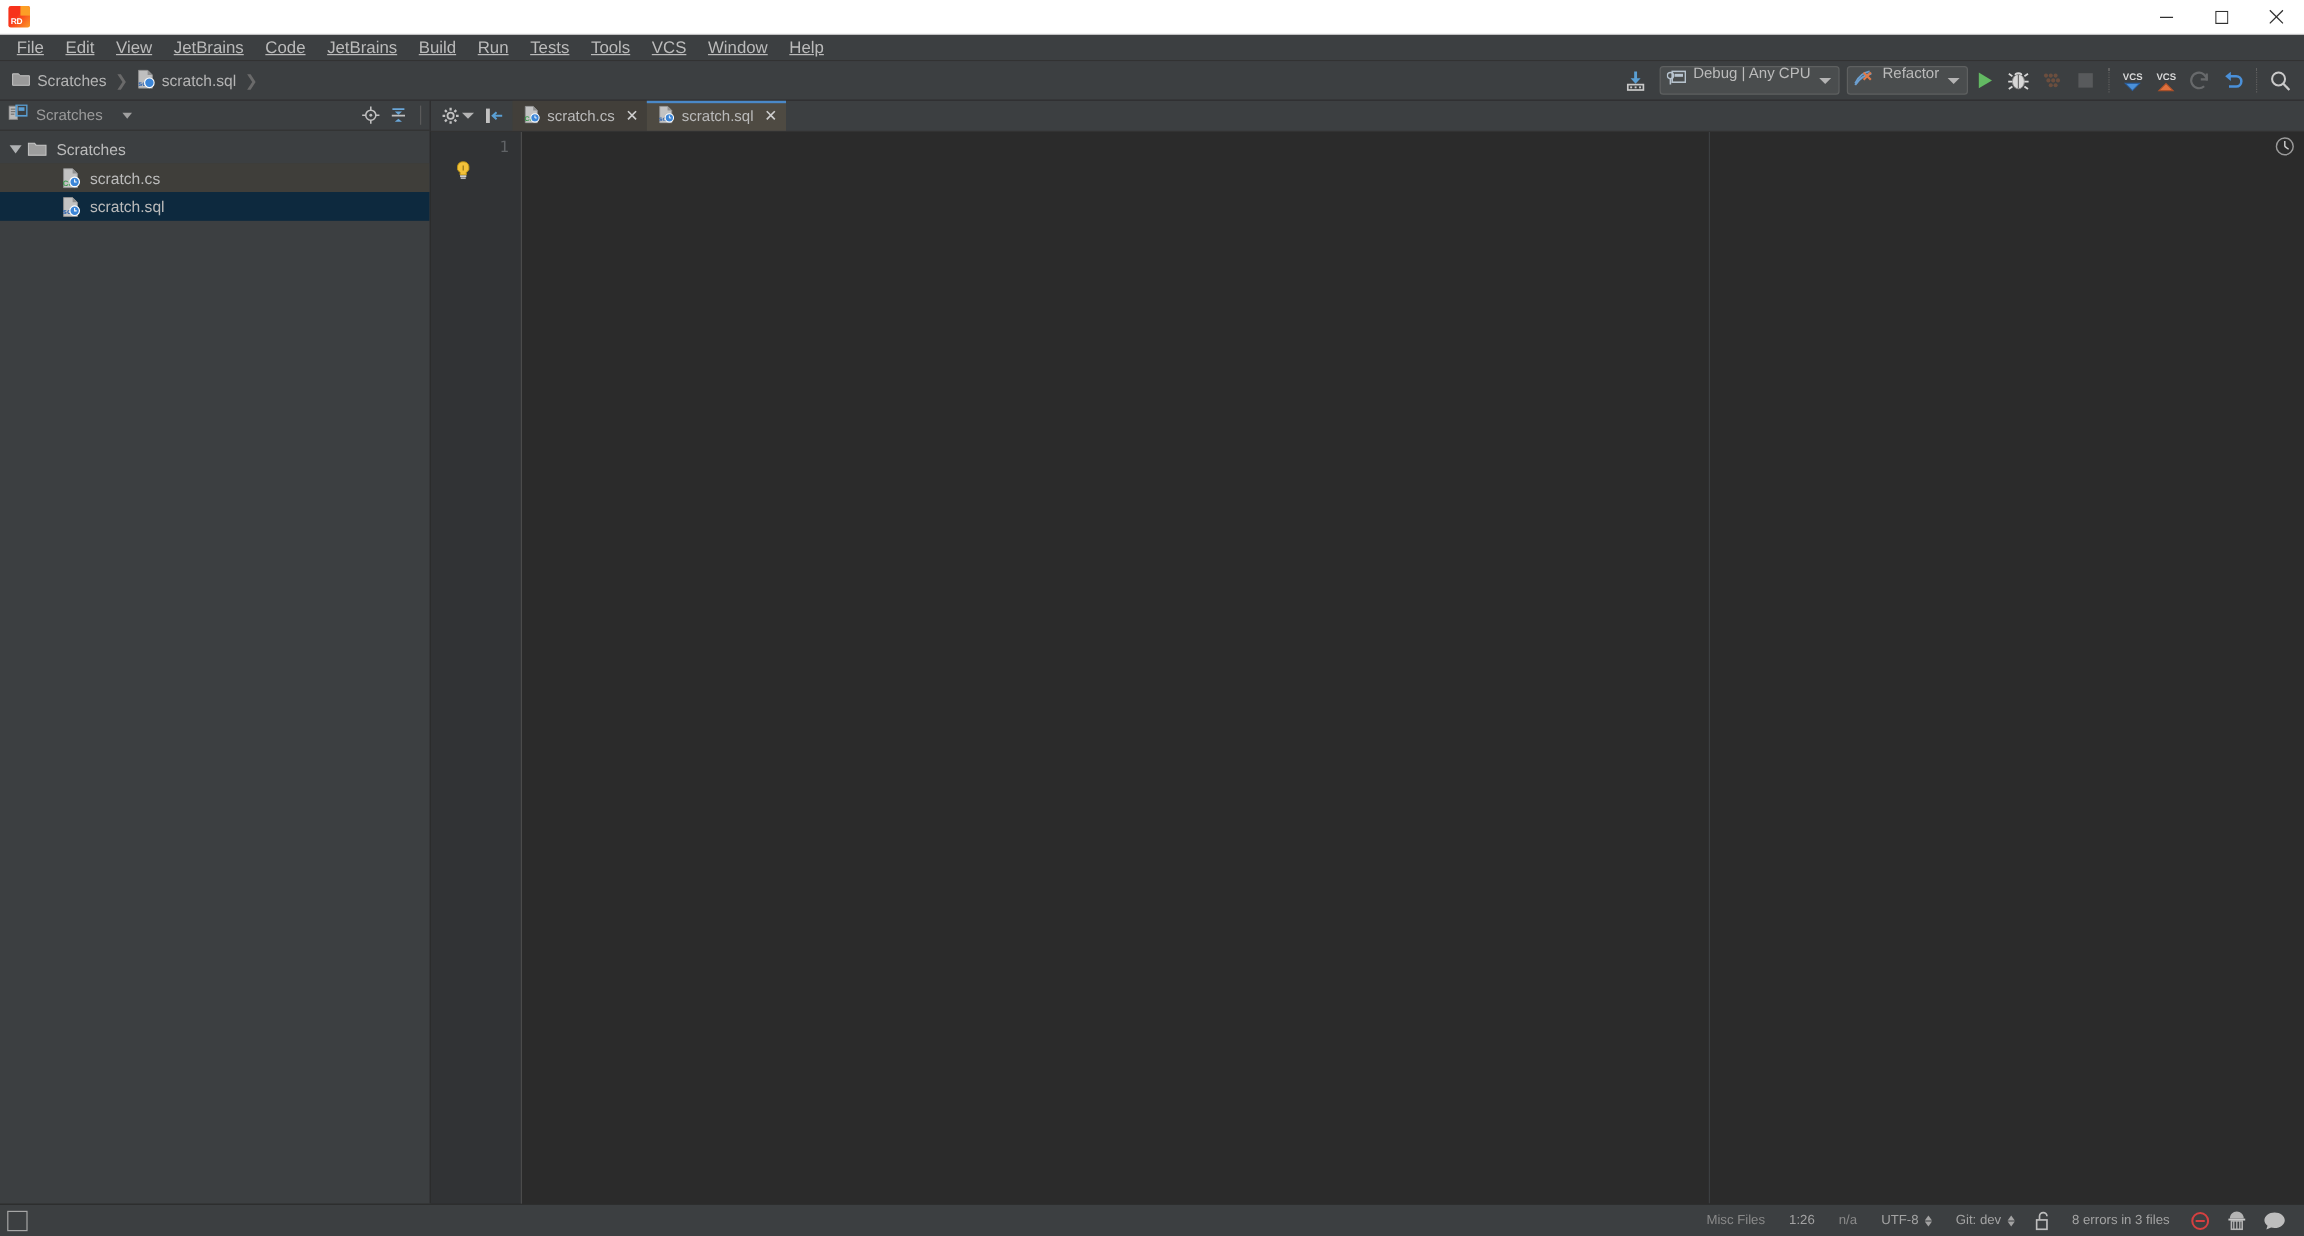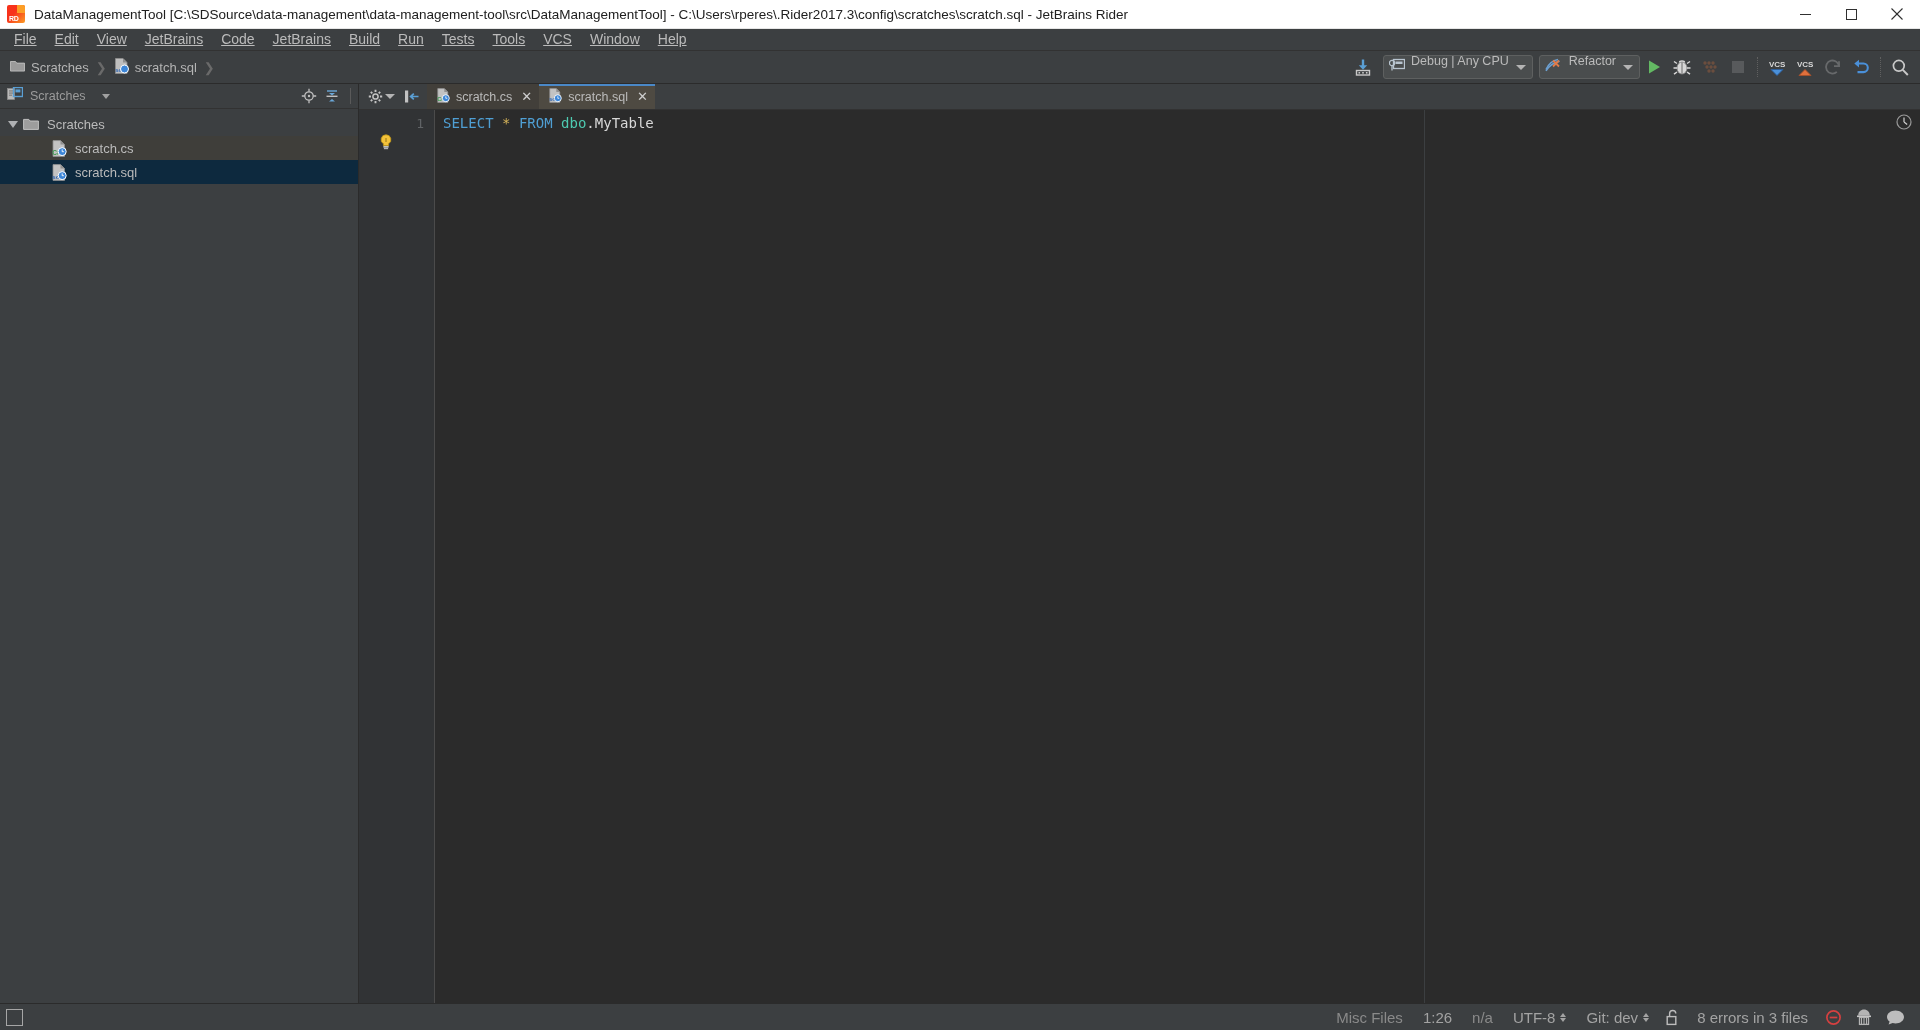--- a/index.html
+++ b/index.html
@@ -157,38 +157,37 @@
 
   
   .statusbar {
     height: 27px; min-height: 27px; background: #3c3f41;
     display: flex; align-items: center; padding: 0 8px 0 6px;
     border-top: 1px solid #2b2b2b;
   }
   .sb-left { display: flex; align-items: center; gap: 10px; }
   .sb-toggle { width: 17px; height: 17px; border: 1px solid #a6a6a6; background: #3c3f41; }
   .sb-right { margin-left: auto; display: flex; align-items: center; }
-  .st-item { font-size: 15px; color: #a3a3a3; padding: 0 10px; white-space: nowrap; display:flex; align-items:center; gap:3px; }
+  .st-item { font-size: 11px; color: #a3a3a3; padding: 0 10px; white-space: nowrap; display:flex; align-items:center; gap:3px; }
   .st-item.dim { color: #8a8a8a; }
   .updown { display: inline-flex; flex-direction: column; justify-content: center; gap:1px; margin-left:2px; }
   .updown i { display:block; width:0;height:0; }
   .updown .u { border-left:3px solid transparent;border-right:3px solid transparent;border-bottom:4px solid #a3a3a3; }
   .updown .d { border-left:3px solid transparent;border-right:3px solid transparent;border-top:4px solid #a3a3a3; }
   .st-icon { padding: 0 7px; display:flex; align-items:center; }
 </style>
 </head>
 <body>
 
 <div class="titlebar">
   <div class="app-icon">
     <div class="rd-logo">
         <div class="corner"></div>
       </div>
   </div>
-  <div class="title-text">DataManagementTool [C:\SDSource\data-management\data-management-tool\src\DataManagementTool] - C:\Users\rperes\.Rider2017.3\config\scratches\scratch.sql - JetBrains Rider</div>
   <div class="win-controls">
     <div class="win-btn">
       <svg width="11" height="11" viewBox="0 0 11 11">
           <line x1="0" y1="5.5" x2="11" y2="5.5" stroke="#303030" stroke-width="1"></line>
         </svg>
     </div>
     <div class="win-btn">
       <svg width="11" height="11" viewBox="0 0 11 11">
           <rect x="0.5" y="0.5" width="10" height="10" fill="none" stroke="#303030" stroke-width="1"></rect>
         </svg>
@@ -488,21 +487,20 @@
           <svg width="14" height="17" viewBox="0 0 14 17">
             <path d="M7 0.8a4.8 4.8 0 0 0-2.6 8.9v2.1h5.2V9.7A4.8 4.8 0 0 0 7 0.8z" fill="#f3c23a" stroke="#b99216" stroke-width="0.8"></path>
             <rect x="4.4" y="12.1" width="5.2" height="1.5" fill="#cfcfcf"></rect>
             <rect x="4.9" y="13.8" width="4.2" height="1.4" fill="#b4b4b4"></rect>
             <path d="M7 4v4" stroke="#8a6c10" stroke-width="0.9"></path>
           </svg>
         </div>
       </div>
 
       <div class="code-area">
-        <div class="code-line"><span class="tk-kw">SELECT</span><span class="tk-plain"> </span><span class="tk-star">*</span><span class="tk-plain"> </span><span class="tk-kw">FROM</span><span class="tk-plain"> </span><span class="tk-schema">dbo</span><span class="tk-plain">.MyTable</span></div>
         <div class="code-right-edge"></div>
         <div class="clock-icon">
           <svg width="16" height="16" viewBox="0 0 16 16">
             <circle cx="8" cy="8" r="7" fill="#2b2b2b" stroke="#9a9a9a" stroke-width="1.2"></circle>
             <path d="M8 8V3.6M8 8l3.2 2.4" stroke="#d0d0d0" stroke-width="1.2"></path>
           </svg>
         </div>
       </div>
     </div>
 

